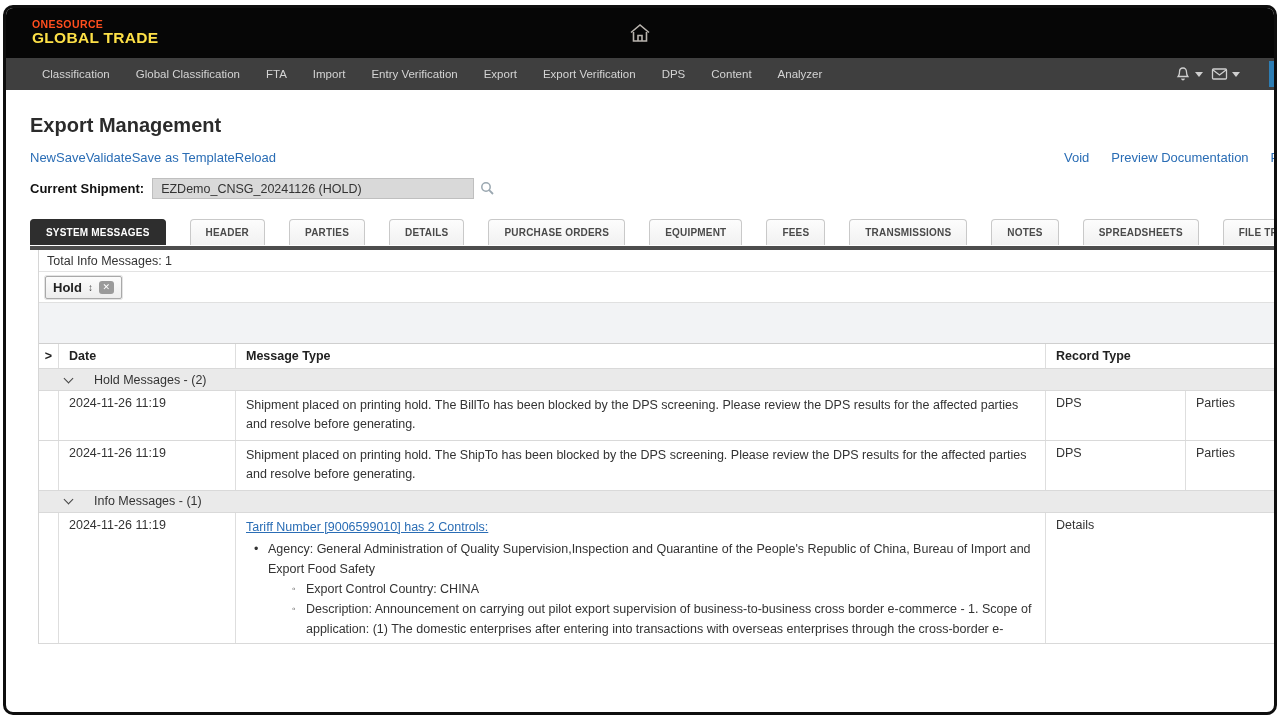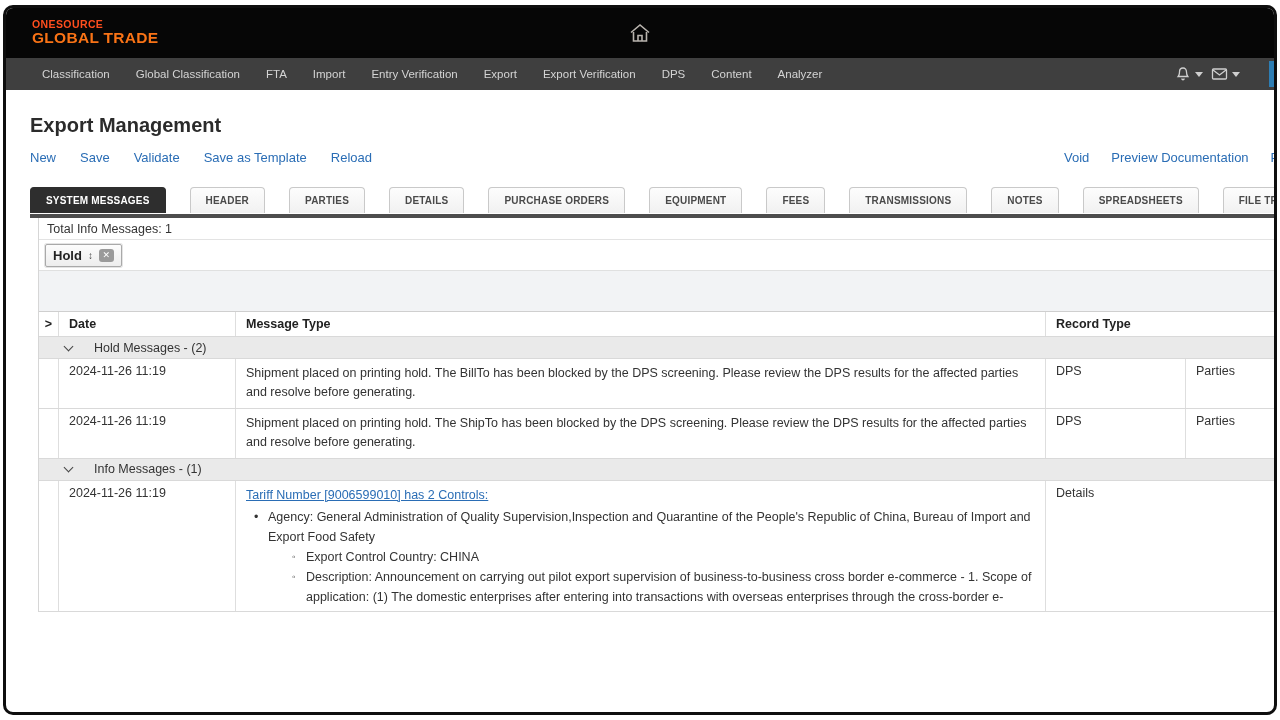--- a/index.html
+++ b/index.html
@@ -4,37 +4,37 @@
 <style>
   * { margin:0; padding:0; box-sizing:border-box; }
   html,body { width:1280px; height:720px; background:#fff; font-family:"Liberation Sans", sans-serif; }
   .frame { position:absolute; left:3px; top:5px; width:1274px; height:710px;
            border:3px solid #0e0e0e; border-radius:10px; overflow:hidden; background:#fff; }
 
   
   .topbar { height:50px; background:#060606; position:relative; display:flex; align-items:center; }
   .brand { margin-left:26px; line-height:1.05; }
   .brand .line1 { color:#ff4e1e; font-size:10.5px; font-weight:bold; letter-spacing:.4px; }
-  .brand .line2 { color:#f97316; font-size:15.5px; font-weight:bold; letter-spacing:.3px; }
+  .brand .line2 { color:#fde047; font-size:15.5px; font-weight:bold; letter-spacing:.3px; }
   .home-btn { position:absolute; left:50%; top:50%; transform:translate(-50%,-50%); cursor:pointer; }
 
   
   .navbar { height:32px; background:#3f3f3f; display:flex; align-items:center; position:relative; }
   .nav-item { color:#d4d4d4; font-size:11.5px; padding:0 13px; cursor:pointer; white-space:nowrap; }
   .nav-item:first-child { padding-left:36px; }
   .nav-right { position:absolute; right:34px; top:0; height:32px; display:flex; align-items:center; gap:8px; }
   .icon-btn { display:flex; align-items:center; gap:4px; cursor:pointer; }
   .caret-down { width:0; height:0; border-left:4px solid transparent; border-right:4px solid transparent; border-top:5px solid #cfcfcf; }
   .user-sliver { position:absolute; right:0; top:3px; width:5px; height:26px; background:#2d7db3; }
 
   
   .page { padding:8px 0 0 24px; }
   .page-title { font-size:20px; font-weight:bold; color:#2b2b2b; padding-top:16px; }
   .actions-row { position:relative; margin-top:13px; height:17px; }
-  .actions-left { display:flex; gap:24px; }
+  .actions-left { display:flex; }
   .link { color:#2a6db5; font-size:13px; cursor:pointer; white-space:nowrap; }
   .actions-right { position:absolute; left:1034px; top:0; display:flex; gap:22px; white-space:nowrap; }
 
   .shipment-row { margin-top:11px; display:flex; align-items:center; }
   .shipment-label { font-size:13px; font-weight:bold; color:#111; margin-right:8px; }
   .shipment-input { width:322px; height:21px; background:#d9d9d9; border:1px solid #bfbfbf;
                     font-size:12.5px; color:#333; padding:0 8px; font-family:"Liberation Sans",sans-serif; }
   .search-btn { margin-left:6px; cursor:pointer; display:flex; align-items:center; }
 
   
@@ -144,20 +144,30 @@
         <span class="link">Save as Template</span>
         <span class="link">Reload</span>
       </div>
       <div class="actions-right">
         <span class="link">Void</span>
         <span class="link">Preview Documentation</span>
         <span class="link">Process S</span>
       </div>
     </div>
 
+    <div class="shipment-row">
+      <span class="shipment-label">Current Shipment:</span>
+      <input class="shipment-input" readonly="" value="EZDemo_CNSG_20241126 (HOLD)" style="">
+      <span class="search-btn">
+        <svg width="15" height="15" viewBox="0 0 15 15">
+          <circle cx="6" cy="6" r="4.2" fill="none" stroke="#9aa7b0" stroke-width="1.5"></circle>
+          <line x1="9.2" y1="9.2" x2="13" y2="13" stroke="#9aa7b0" stroke-width="1.8"></line>
+        </svg>
+      </span>
+    </div>
 
     <div class="tabs">
       <span class="tab active">SYSTEM MESSAGES</span>
       <span class="tab">HEADER</span>
       <span class="tab">PARTIES</span>
       <span class="tab">DETAILS</span>
       <span class="tab">PURCHASE ORDERS</span>
       <span class="tab">EQUIPMENT</span>
       <span class="tab">FEES</span>
       <span class="tab">TRANSMISSIONS</span>

